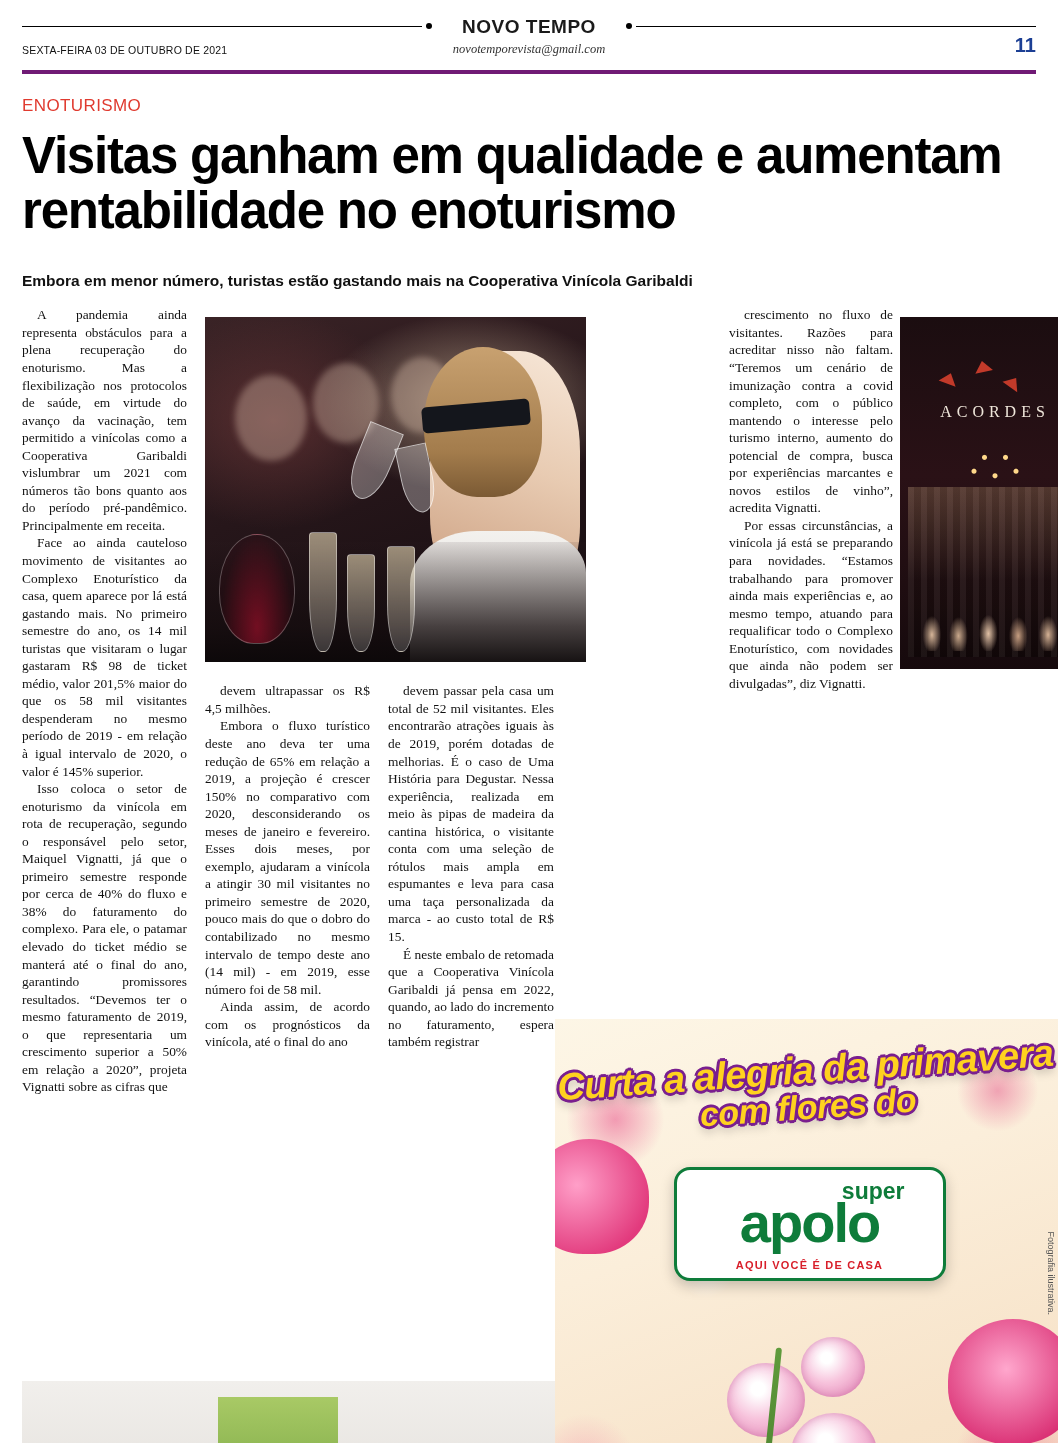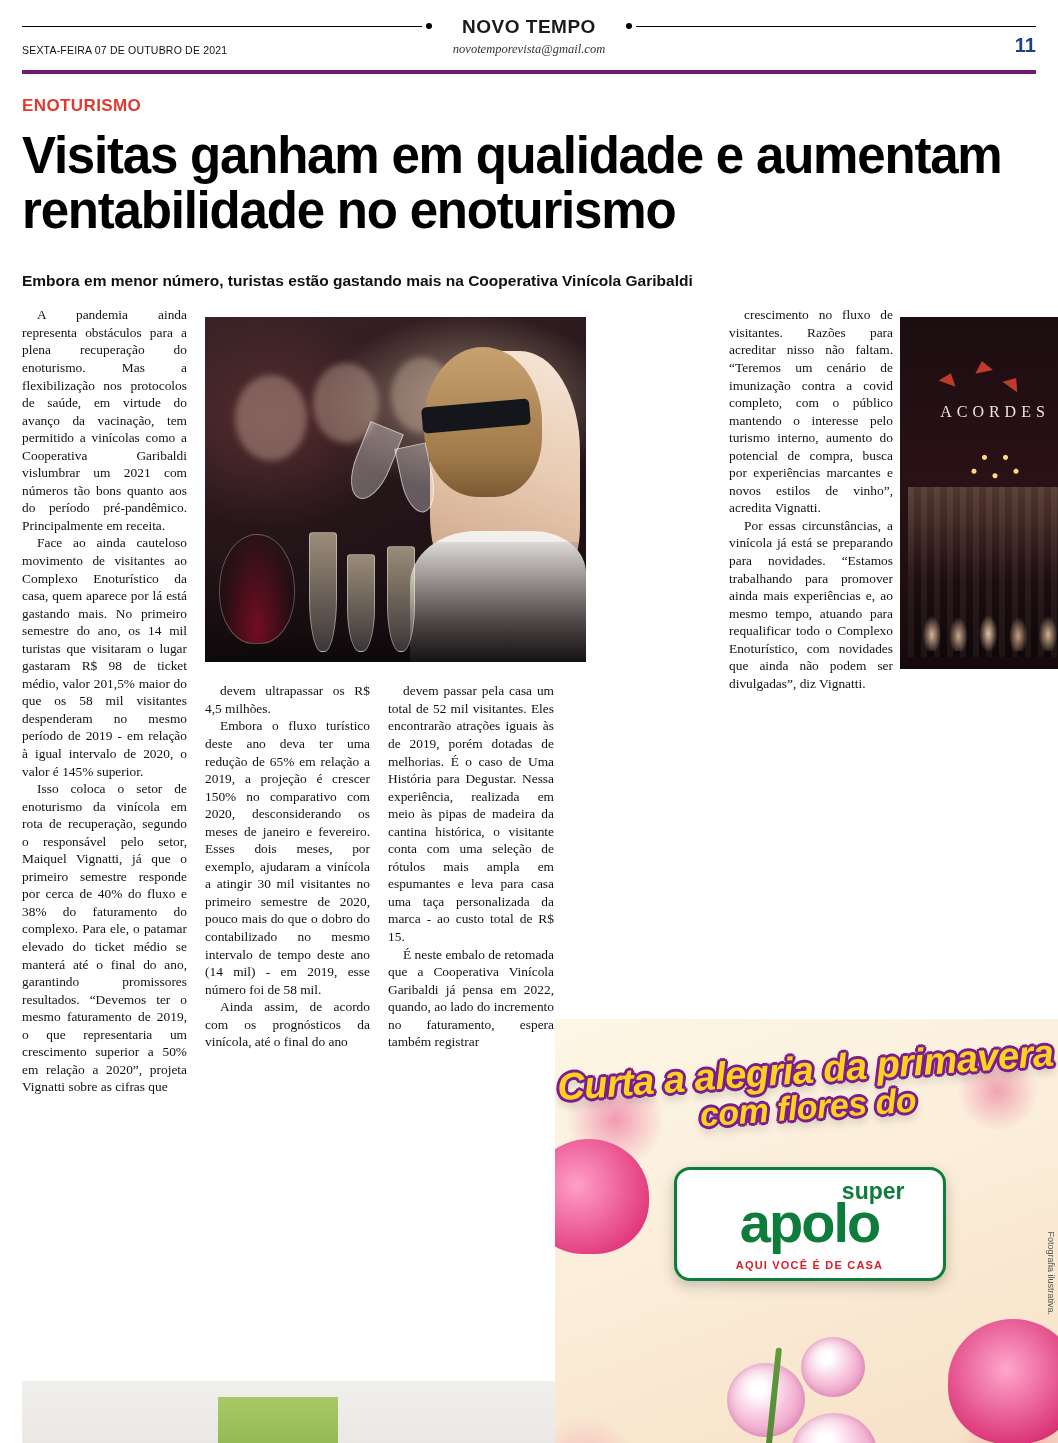--- a/index.html
+++ b/index.html
@@ -86,21 +86,21 @@
     font-size: 20px;
     color: #1c3f94;
     background: #fff;
     padding-left: 8px;
   }
 
   
   .kicker {
     margin-top: 22px;
     font-family: "Liberation Sans", sans-serif;
-    font-weight: bold;
+    font-weight: normal;
     font-size: 17px;
     color: #e03a2f;
     letter-spacing: 0.4px;
   }
   .headline {
     font-family: "Liberation Sans", sans-serif;
     font-weight: bold;
     font-size: 51px;
     line-height: 1.08;
     letter-spacing: -1.2px;
@@ -391,21 +391,21 @@
 
 <div class="page">
 
   <div class="masthead">
     <div class="masthead-rule-left"></div>
     <div class="masthead-dot dot-left"></div>
     <div class="masthead-rule-right"></div>
     <div class="masthead-dot dot-right"></div>
     <div class="masthead-title">NOVO TEMPO</div>
     <div class="masthead-email">novotemporevista@gmail.com</div>
-    <div class="masthead-date">SEXTA-FEIRA 07 DE OUTUBRO DE 2021</div>
+    <div class="masthead-date">SEXTA-FEIRA 03 DE OUTUBRO DE 2021</div>
     <div class="masthead-page">11</div>
   </div>
 
   <div class="kicker">ENOTURISMO</div>
   <h1 class="headline">Visitas ganham em qualidade e aumentam rentabilidade no enoturismo</h1>
   <div class="subhead">Embora em menor número, turistas estão gastando mais na Cooperativa Vinícola Garibaldi</div>
 
   <div class="content">
 
     <div class="col col1">

